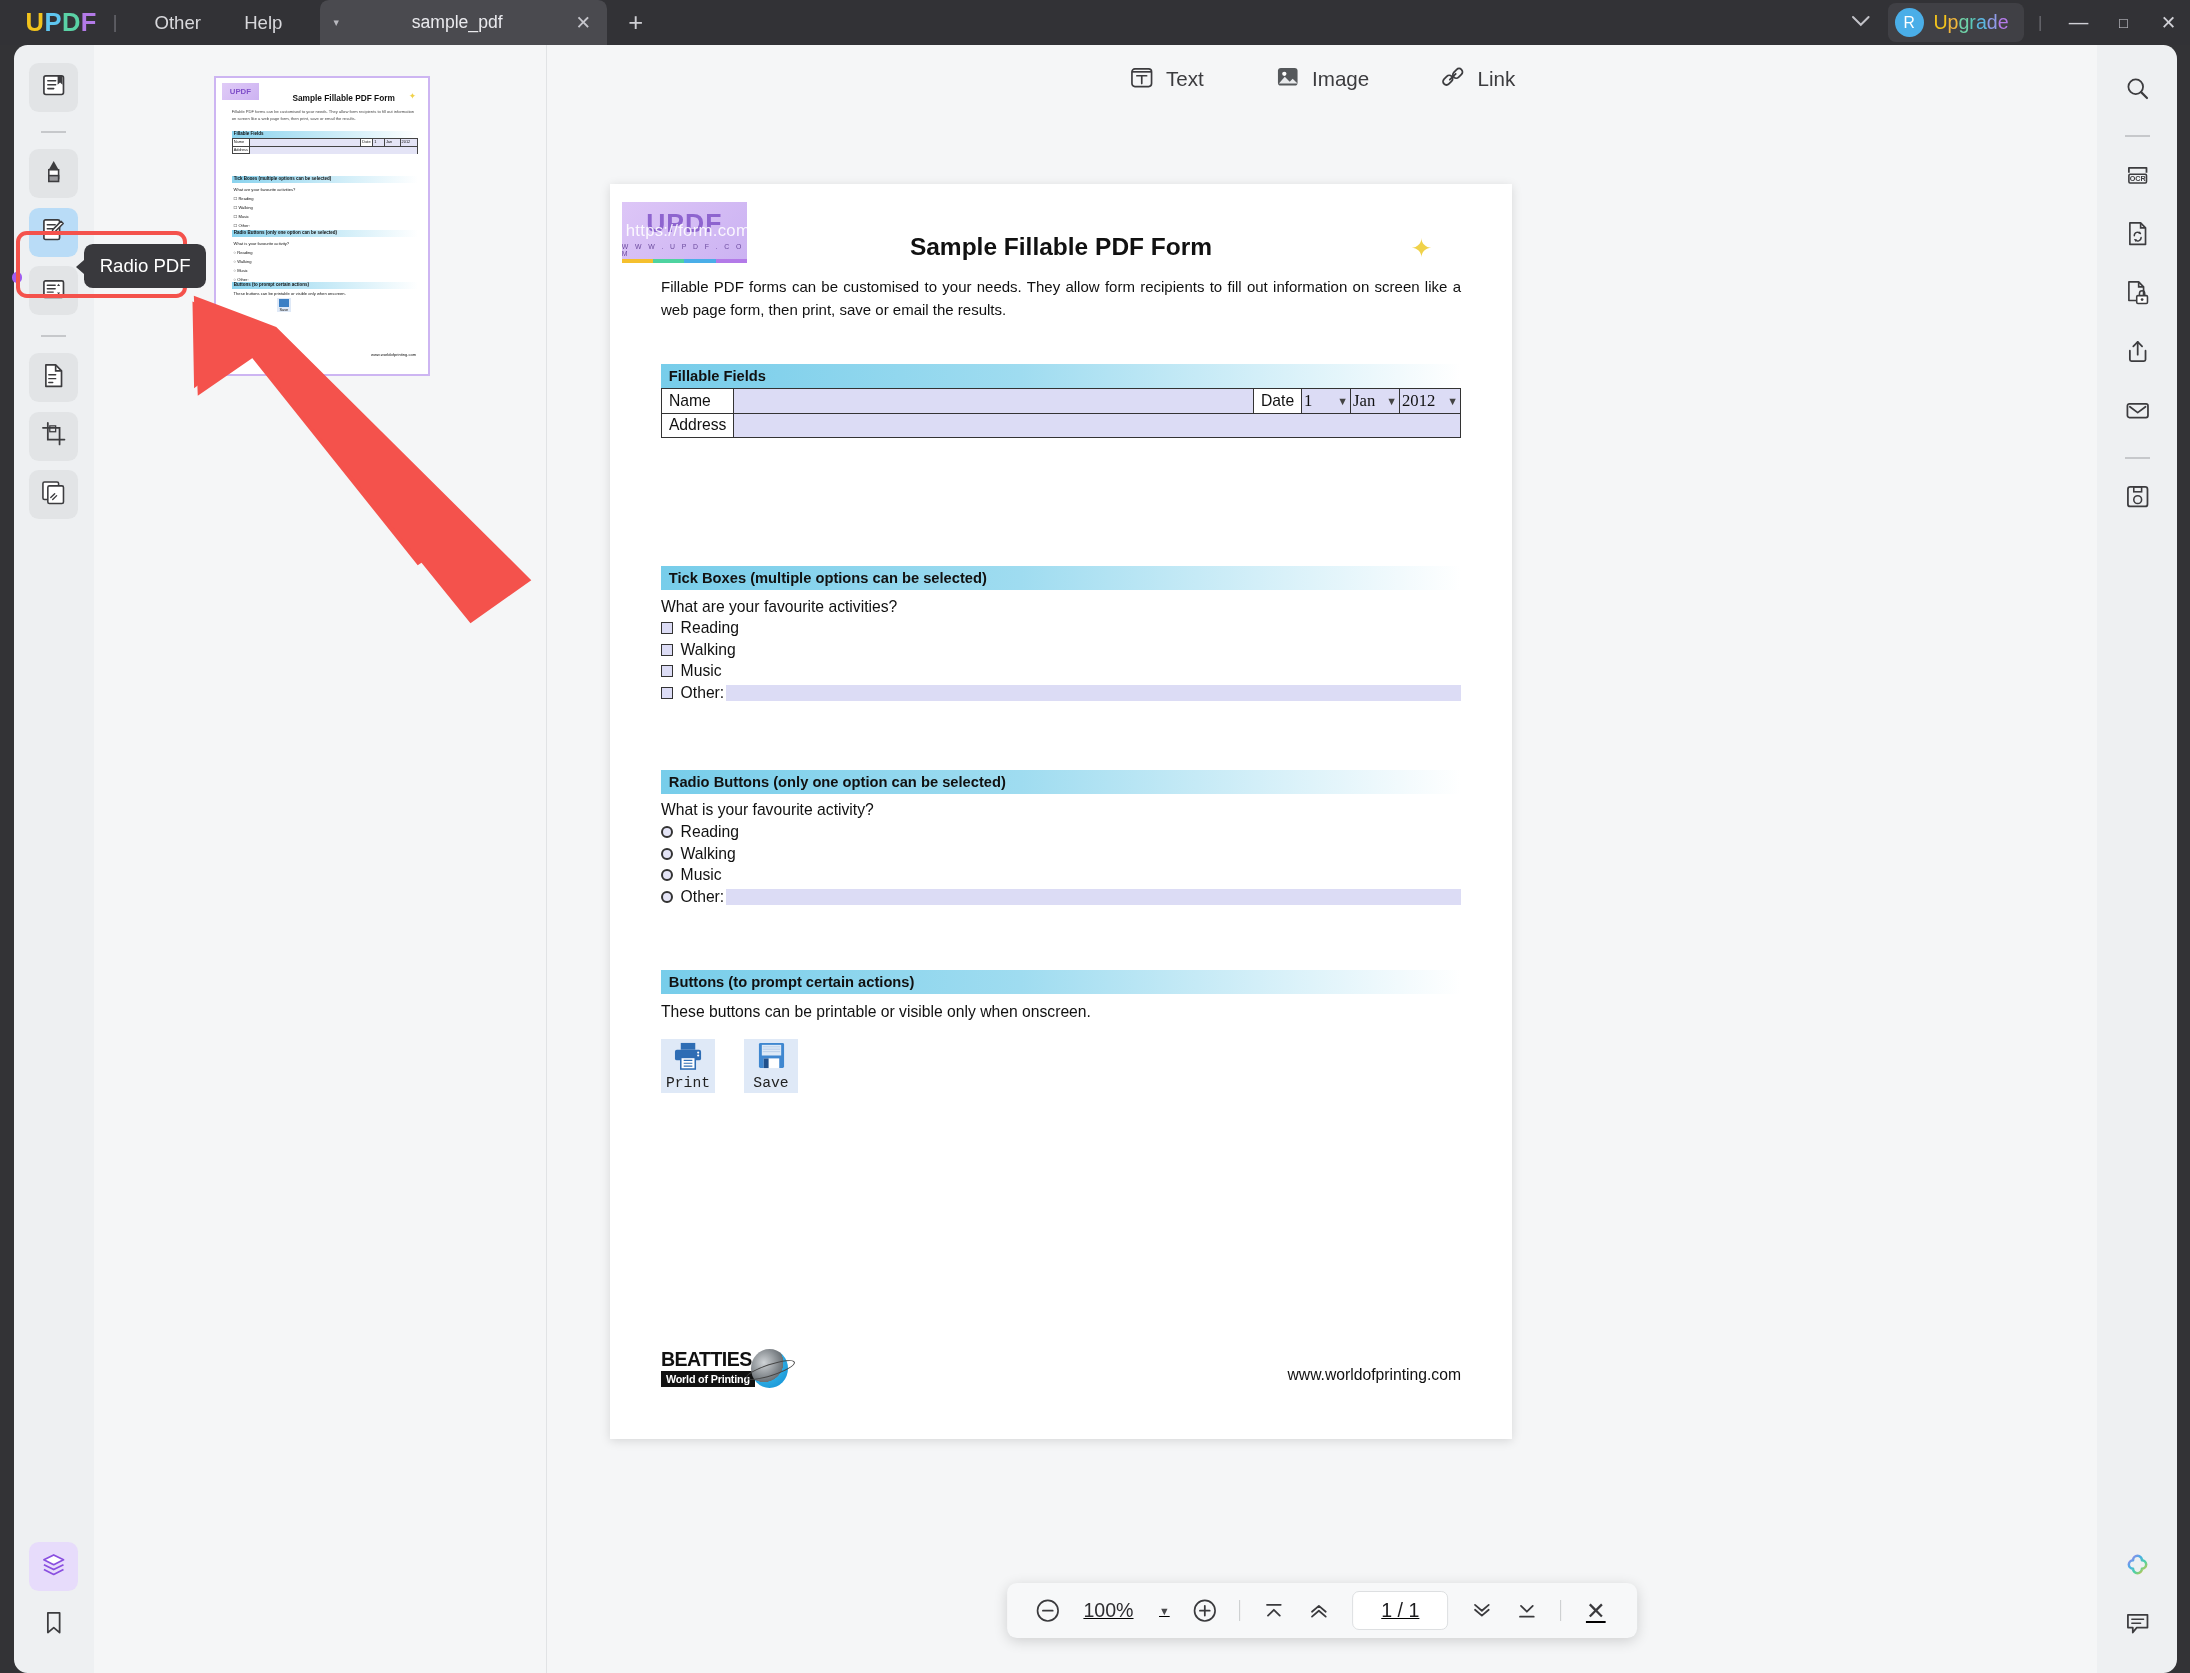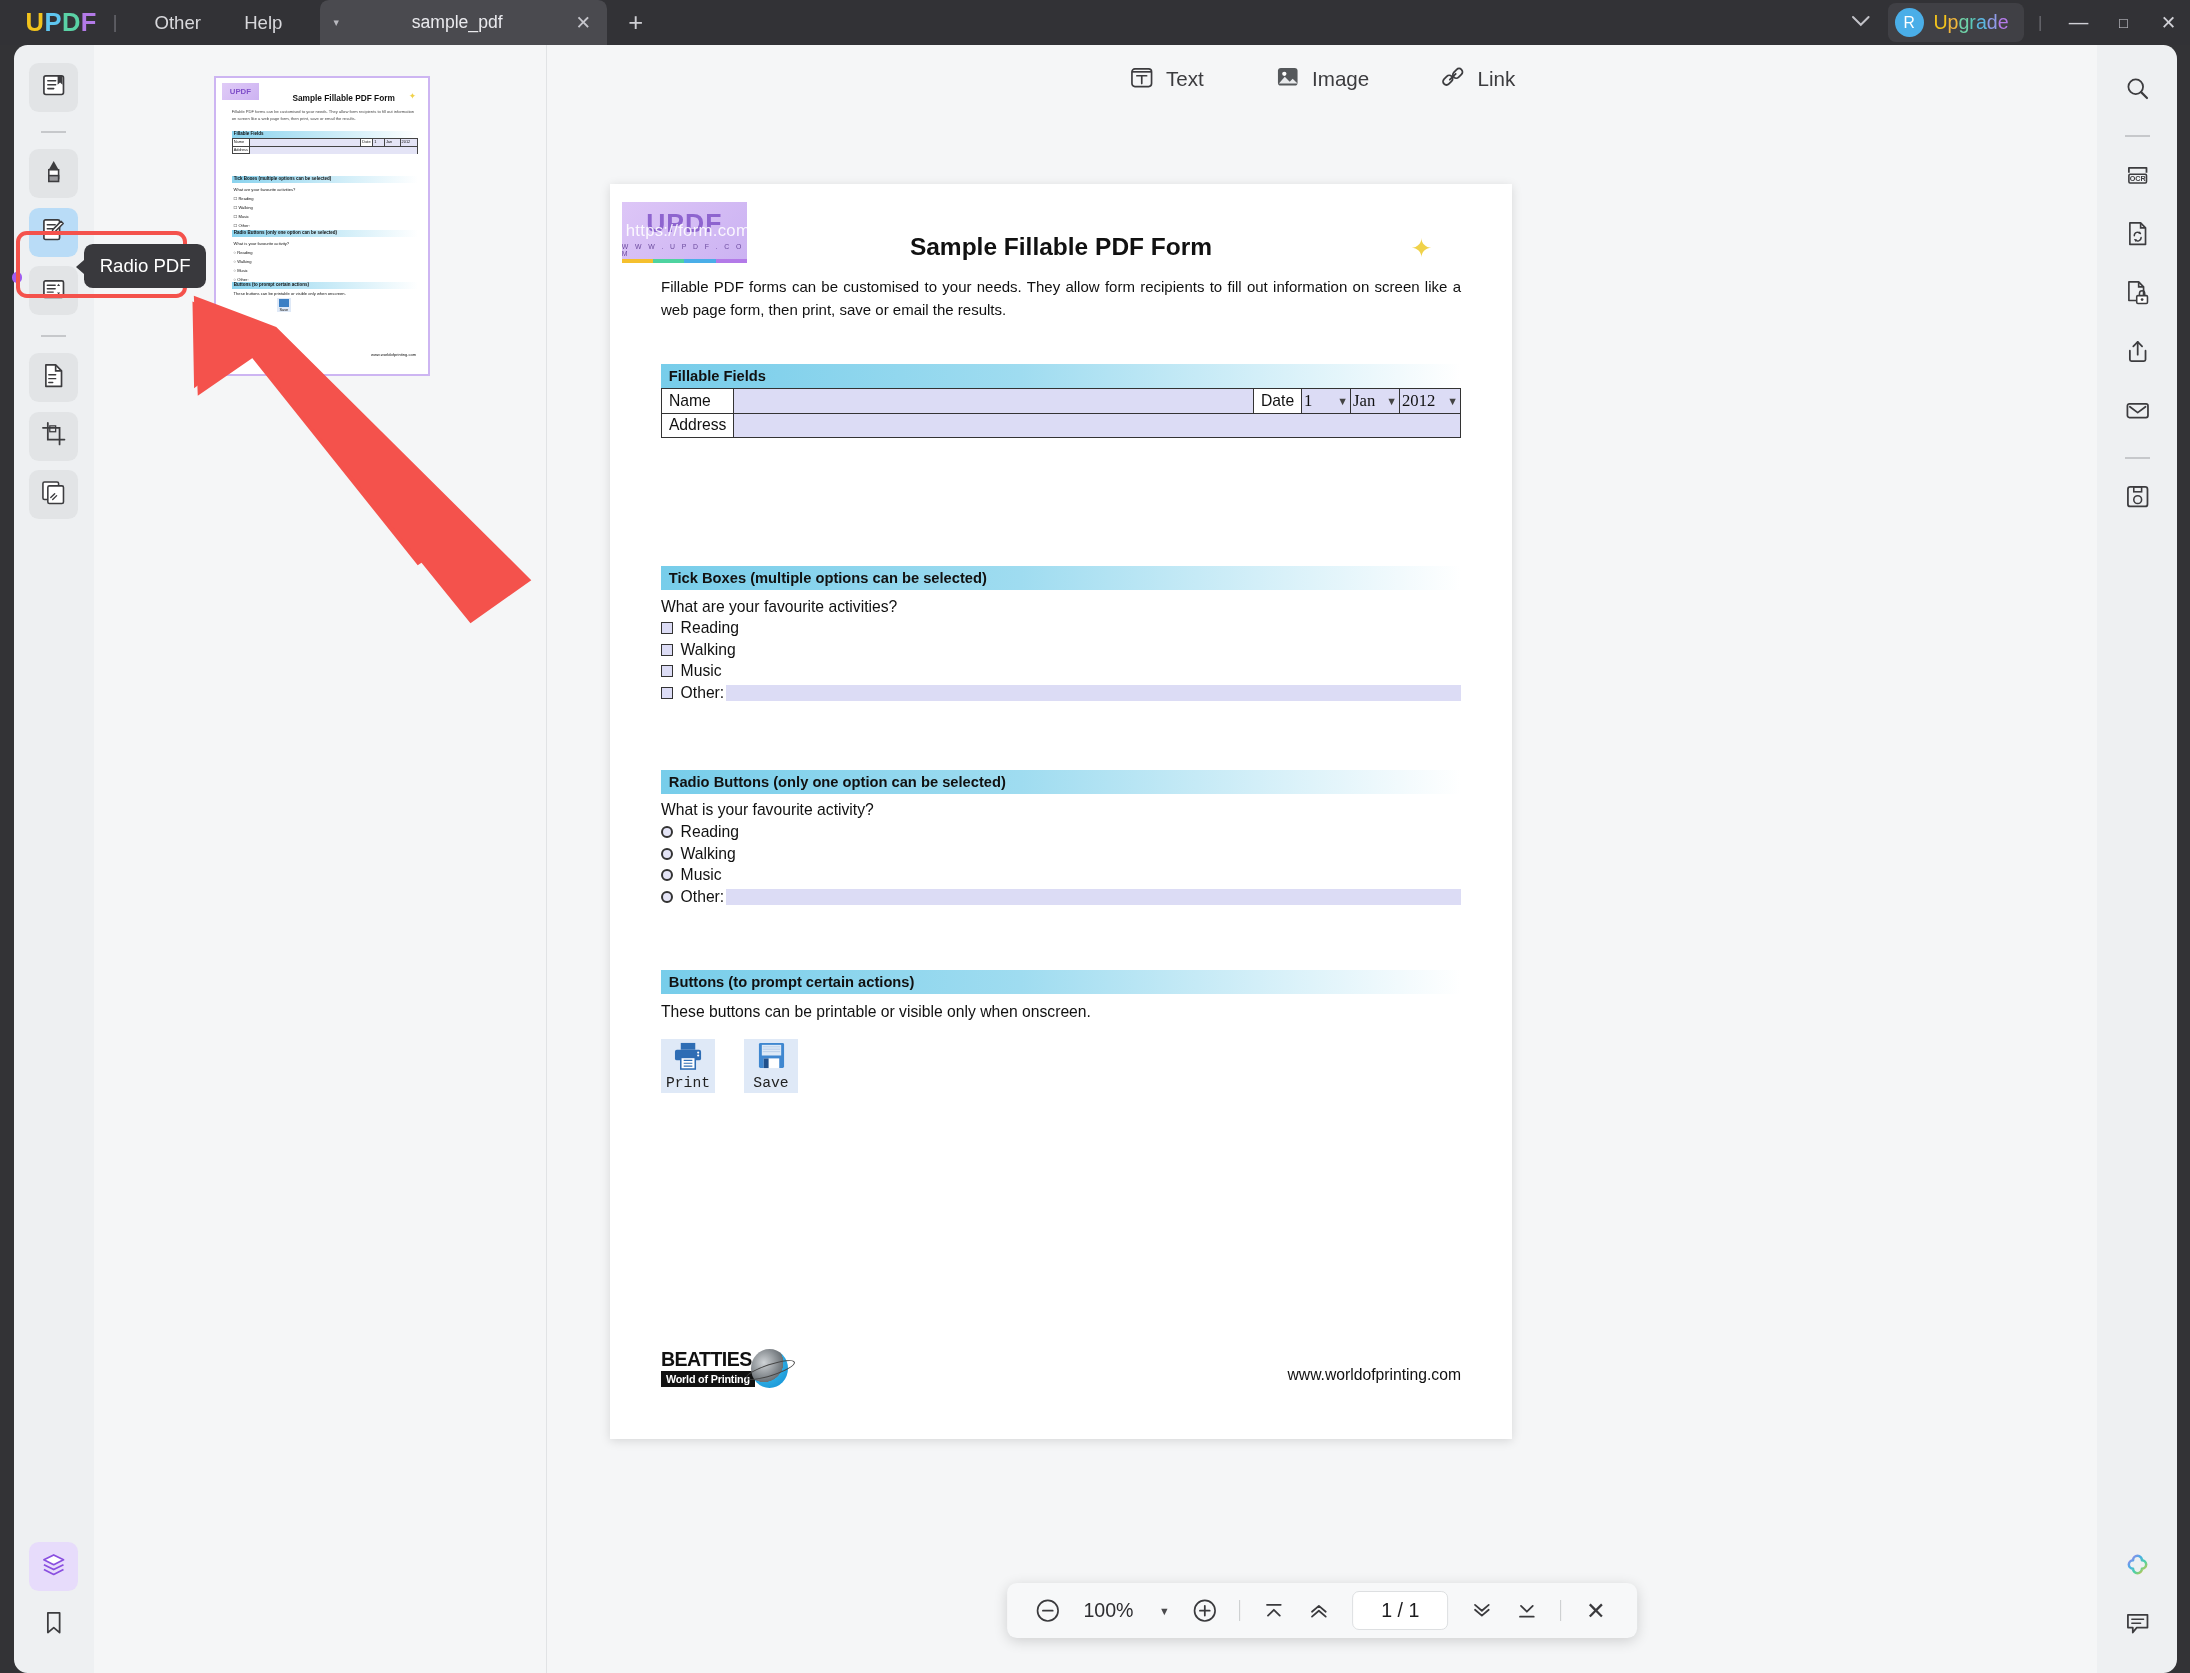--- a/index.html
+++ b/index.html
@@ -205,21 +205,21 @@
     content:''; position:absolute; left:-5.9px; top:14.7px; width:49px; height:9.8px;
     border: 1.5px solid #444; border-radius: 50%; transform: rotate(-18deg);
   }
   .be-url { position: absolute; right: 51px; bottom: 55px; font-size: 15.7px; color: #111; }
 
   
   .floatbar {
     position: absolute; left: 50%; transform: translateX(-50%); bottom: 35px;
     height: 55px; background: #f7f8f9; border-radius: 9.8px;
     box-shadow: 0 2.9px 13.7px rgba(0,0,0,.16);
-    display: flex; align-items: center; padding: 0 21.6px; gap: 5.9px;
+    display: flex; align-items: center; padding: 0 21.6px; gap: 5.9px; text-decoration: underline;
   }
   .fb-ic {
     width: 39px; height: 39px; display: flex; align-items: center; justify-content: center;
     color: #3a3a3d; cursor: pointer;
   }
   .fb-zoom { font-size: 19.6px; color: #2d2d30; padding: 0 9.8px; min-width: 65px; text-align: center; }
   .fb-caret { font-size: 10.8px; color: #4a4a4d; padding: 0 9.8px; cursor: pointer; }
   .fb-div { width: 1px; height: 21.6px; background: #c9cbcd; margin: 0 8.8px; }
   .fb-page {
     background: #fff; border: 1px solid #dddfe1; border-radius: 6.9px;

